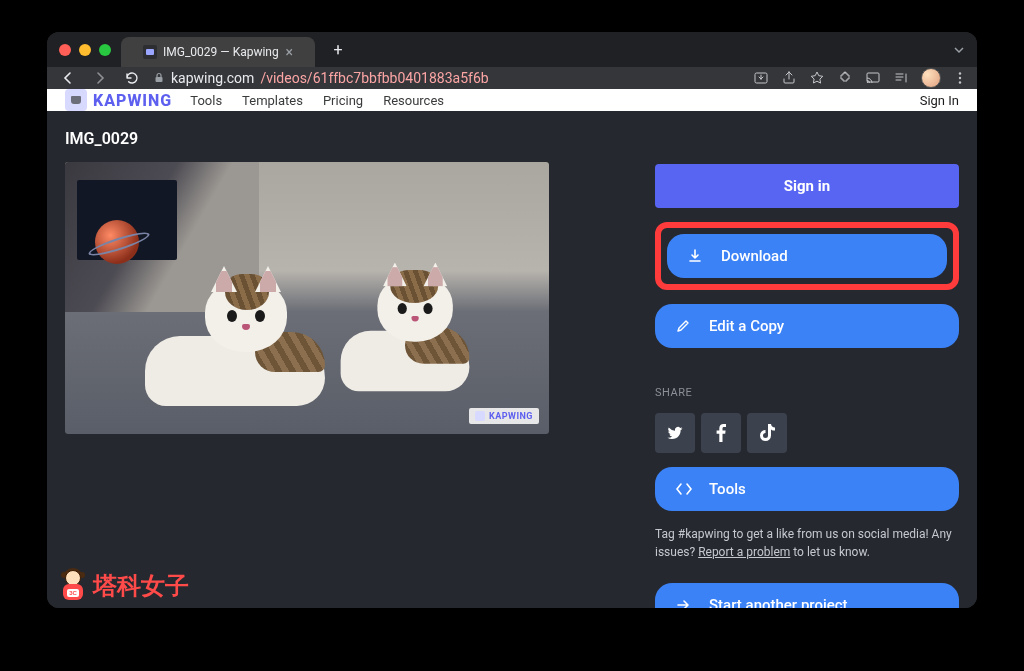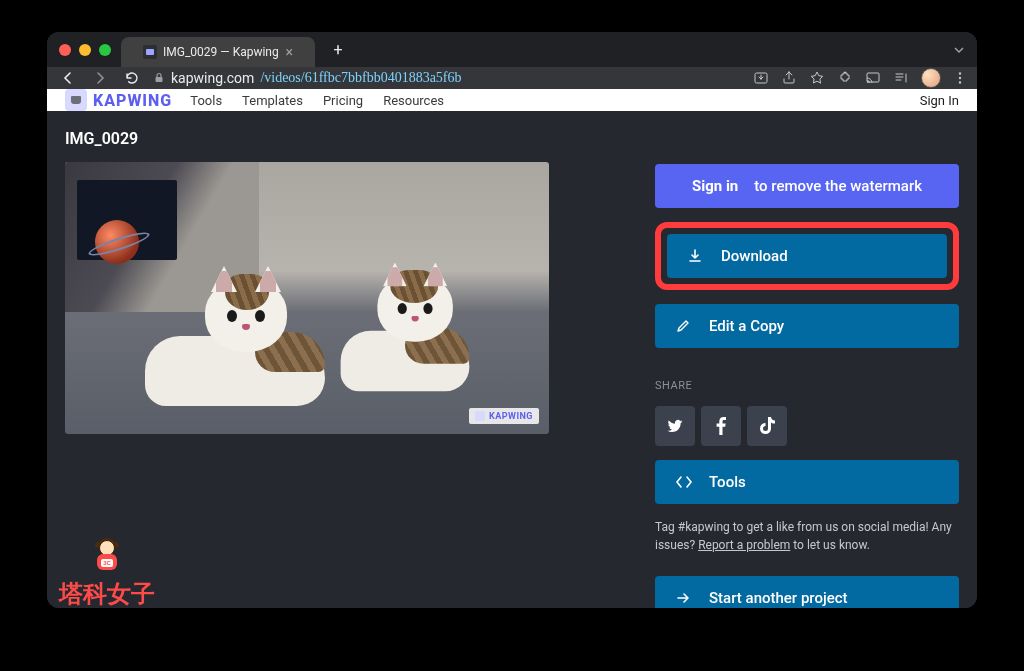--- a/index.html
+++ b/index.html
@@ -79,21 +79,21 @@
 .nav-ico.disabled { opacity: .5; }
 .url-field {
   flex: 1;
   display: flex;
   align-items: center;
   gap: 6px;
   color: #9aa0a6;
   font-size: 14px;
 }
 .url-field .domain { color: #e8eaed; }
-.url-field .path { color: #7dd3fc; font-family: Liberation Serif, serif; }
+.url-field .path { color: #fca5a5; }
 .addr-icons { display: flex; align-items: center; gap: 12px; }
 .addr-icons .ic { color: #e8eaed; opacity: .8; display:flex; align-items:center; }
 .avatar { width: 20px; height: 20px; border-radius: 50%; background: radial-gradient(circle at 30% 30%, #ffe0bd, #e0a080); border: 1px solid #555; }
 
 .site-header {
   height: 42px;
   background: #fff;
   display: flex;
   align-items: center;
   padding: 0 18px;
@@ -199,45 +199,44 @@
   height: 44px;
   padding: 0 20px;
   border-radius: 4px;
   font-size: 15px;
   color: #fff;
   cursor: pointer;
   font-weight: 500;
 }
 .btn.primary { background: #5865f2; font-weight: 700; justify-content: center; }
 .btn.primary .thin { font-weight: 500; }
-.btn.secondary { background: #0369a1; }
+.btn.secondary { background: #3b82f6; border-radius: 17px; }
 .btn-ico { display:flex; width:18px; }
 .highlight-box {
   border: 6px solid #ff3b3b;
   border-radius: 12px;
   padding: 6px;
 }
-.share-label { color:#8b8f98; font-size:11px; letter-spacing:.5px; margin-top:17px; }
+.share-label { color:#8b8f98; font-size:11px; letter-spacing:.5px; margin-top:24px; }
 .share-row { display:flex; gap:6px; }
 .share-btn {
   background:#3c424d; height:40px; display:flex; align-items:center; justify-content:center;
   border-radius:4px; color:#fff; cursor:pointer;
 }
 .share-btn.sq { width:40px; }
 .share-btn.copy { flex:1; justify-content:flex-start; padding:0 16px; gap:14px; font-size:14px; }
 .tiny-text { color:#c6c8cf; font-size:12px; line-height:1.5; }
 .tiny-text .hashtag { font-weight:400; }
 .tiny-text .underline { text-decoration: underline; cursor:pointer; }
 
 .taike {
-  position:absolute; left:12px; bottom:10px;
+  position:absolute; left:12px; bottom:25px;
   display:flex; align-items:center; gap:6px;
   color:#ff4a4a; font-weight:800; font-size:24px;
   font-family: "Microsoft JhengHei","PingFang TC",sans-serif;
-  flex-direction: column;
 }
 .taike-ico {
   width:28px; height:32px; position:relative;
 }
 .taike-ico .head{ width:16px;height:16px;border-radius:50%;background:#ffe0bd;position:absolute;left:6px;top:0;border:1px solid #3a1a00; }
 .taike-ico .hair{ position:absolute;left:4px;top:-2px;width:20px;height:10px;background:#4a2b12;border-radius:10px 10px 0 0; }
 .taike-ico .bun{ position:absolute;left:2px;top:2px;width:6px;height:6px;background:#4a2b12;border-radius:50%; }
 .taike-ico .bun.r{ left:auto;right:2px; }
 .taike-ico .body{ position:absolute;left:4px;top:14px;width:20px;height:16px;background:#ff4a4a;border-radius:6px; }
 .taike-ico .tag{ position:absolute;left:8px;top:19px;width:12px;height:8px;background:#fff;border-radius:2px;font-size:6px;line-height:8px;text-align:center;color:#ff4a4a; }
@@ -396,21 +395,20 @@
         <div class="watermark">
           <span class="mini"></span>
           <span>KAPWING</span>
         </div>
       </div>
     </div>
 
     <div class="right-col">
       <div class="btn primary">
         <span>Sign in</span>
-          <span class="thin"> to remove the watermark</span>
       </div>
 
       <div class="highlight-box">
         <div class="btn secondary">
           <span class="btn-ico">
             <svg width="16" height="16" viewBox="0 0 16 16">
                 <path d="M8 2v8m0 0L5 7m3 3l3-3M3 13h10" stroke="#fff" stroke-width="1.6" fill="none" stroke-linecap="round"></path>
               </svg>
           </span>
           <span>Download</span>

